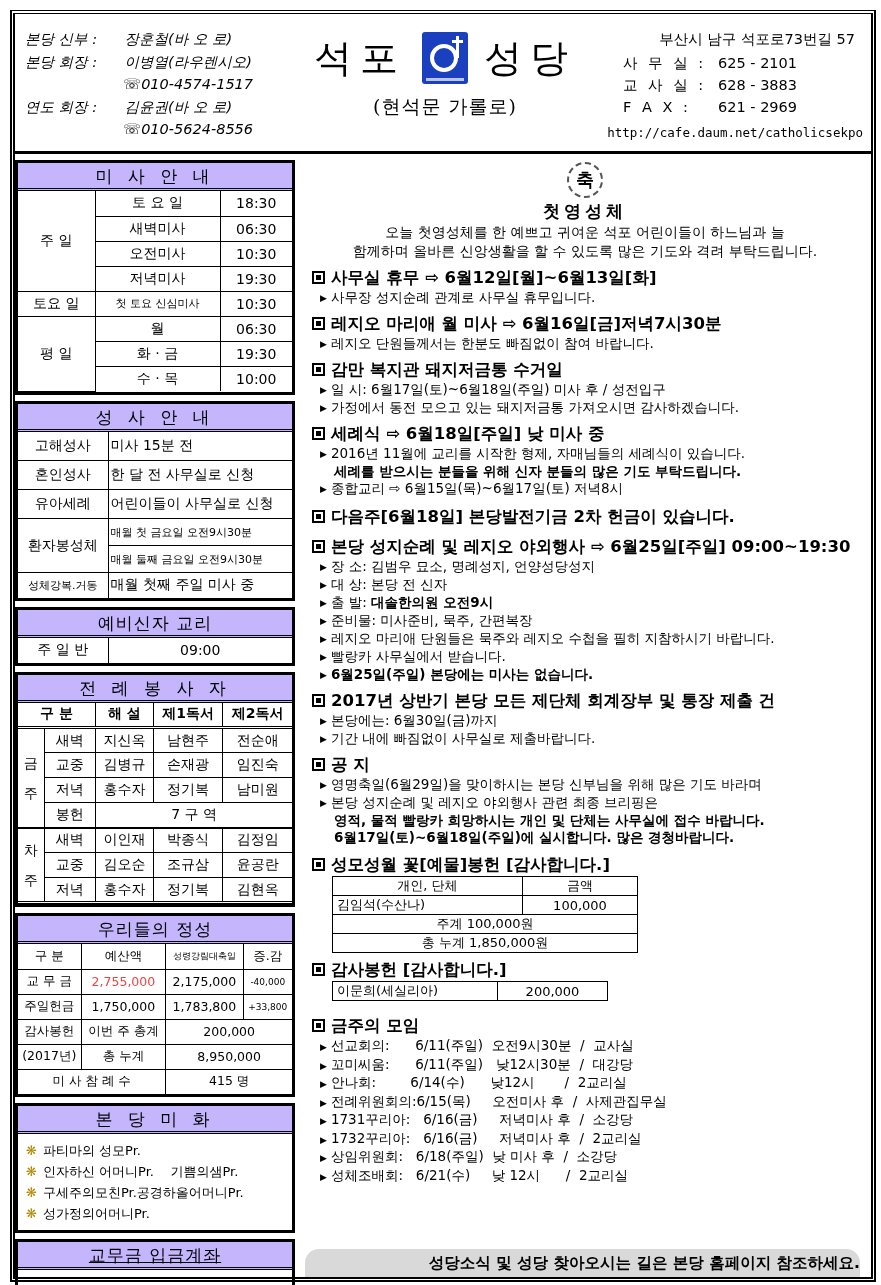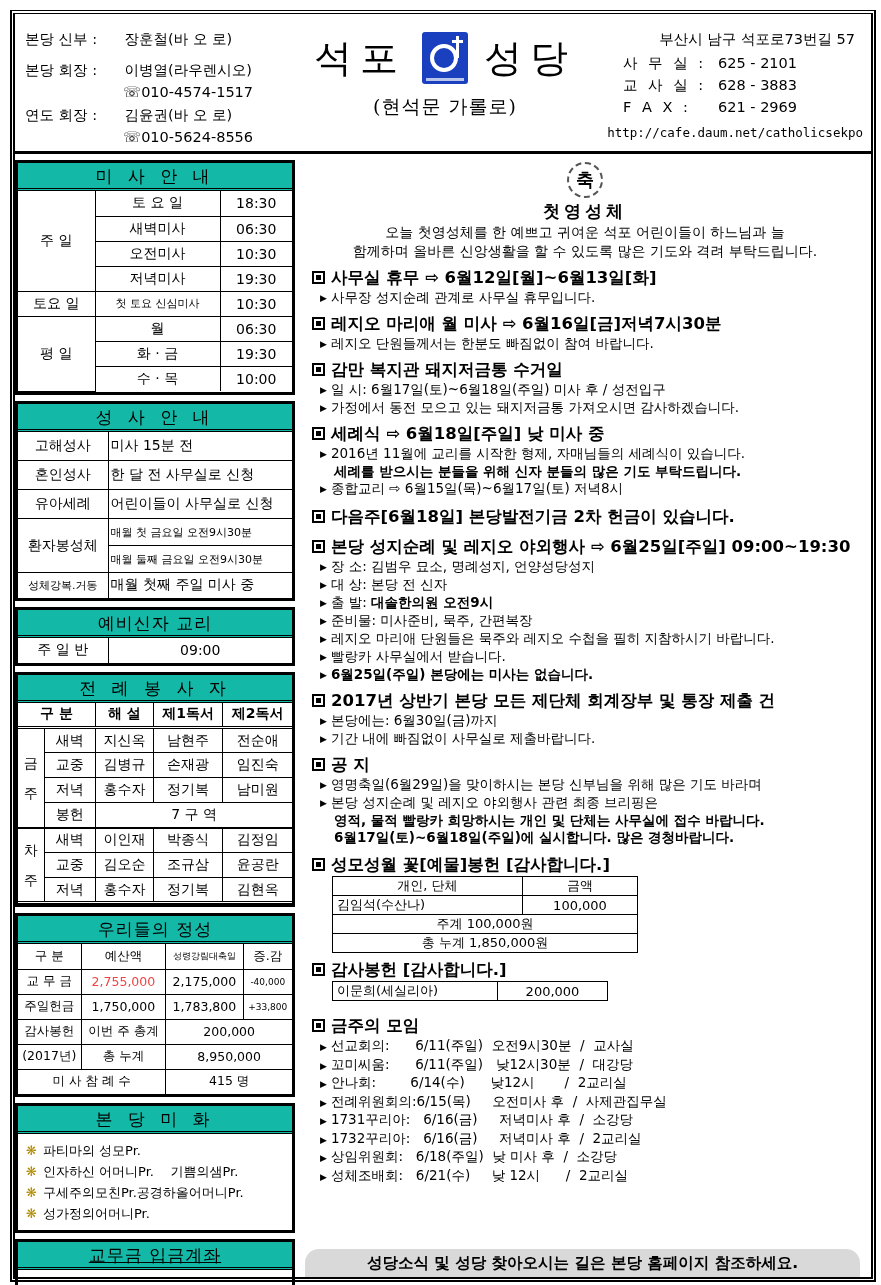--- a/index.html
+++ b/index.html
@@ -1,40 +1,40 @@
 <!DOCTYPE html>
 <html><head>
 <meta charset="utf-8">
 <style>
   * { box-sizing: border-box; margin: 0; padding: 0; }
   body { width: 881px; height: 1285px; background: #fff; font-family: "DejaVu Sans", "Liberation Sans", sans-serif; color: #000; position: relative; overflow: hidden; }
   .page { position: absolute; left: 10px; top: 10px; width: 866px; height: 1272px; border-left: 5px double #000; border-right: 5px double #000; border-top: 4px double #000; border-bottom: 5px double #000; }
   
   .header { position: absolute; left: 0; top: 0; width: 856px; height: 140px; border-bottom: 3px solid #000; }
-  .hdr-left { position: absolute; left: 10px; top: 14px; font-size: 14.5px; line-height: 22.5px; }
+  .hdr-left { position: absolute; left: 10px; top: 14px; font-size: 14.5px; line-height: 22.5px; font-style: italic; }
   .hdr-left .row { white-space: nowrap; }
   .hdr-left .lbl { display: inline-block; width: 95px; }
   .hdr-left .phone { padding-left: 98px; }
   .hdr-center { position: absolute; left: 290px; top: 18px; width: 280px; text-align: center; }
   .title-line { display: flex; align-items: center; justify-content: center; gap: 16px; font-family: "DejaVu Serif", "Liberation Serif", serif; font-size: 38px; letter-spacing: 8px; }
   .logo { width: 46px; height: 52px; background: #1a3fbf; border-radius: 3px; position: relative; }
   .logo .ring { position: absolute; left: 8px; top: 12px; width: 28px; height: 28px; border: 4px solid #fff; border-radius: 50%; }
   .logo .cross-v { position: absolute; right: 9px; top: 4px; width: 3px; height: 22px; background: #fff; }
   .logo .cross-h { position: absolute; right: 5px; top: 8px; width: 11px; height: 3px; background: #fff; }
   .logo .cap { position: absolute; left: 4px; bottom: 3px; width: 38px; height: 3px; background: #fff; opacity: .7; }
   .subtitle { font-family: "DejaVu Serif", "Liberation Serif", serif; font-size: 19px; margin-top: 10px; letter-spacing: 1px; }
   .hdr-right { position: absolute; right: 8px; top: 14px; width: 270px; font-size: 14.5px; line-height: 22px; text-align: right; }
   .hdr-right .addr { text-align: right; padding-right: 8px; margin-bottom: 2px; }
   .hdr-right .ph { display: flex; justify-content: flex-start; padding-left: 30px; }
   .hdr-right .ph .k { width: 95px; letter-spacing: 3px; text-align: left; }
   .hdr-right .url { font-family: "DejaVu Sans Mono", "Liberation Mono", monospace; font-size: 12.5px; text-align: right; margin-top: 4px; }
   
   .left { position: absolute; left: 0; top: 146px; width: 280px; }
   .box { border: 3px solid #000; margin-bottom: 6px; }
-  .box-title { background: #14b8a6; text-align: center; font-size: 17px; letter-spacing: 5px; height: 28px; line-height: 27px; border-bottom: 3px double #000; }
+  .box-title { background: #c4b5fd; text-align: center; font-size: 17px; letter-spacing: 5px; height: 28px; line-height: 27px; border-bottom: 3px double #000; }
   table.grid { width: 100%; border-collapse: collapse; font-size: 14px; }
   table.grid td { border: 1px solid #000; text-align: center; height: 25px; padding: 0 2px; white-space: nowrap; }
   table.grid tr:first-child td { border-top: none; }
   table.grid td:first-child { border-left: none; }
   table.grid td:last-child { border-right: none; }
   table.grid tr:last-child td { border-bottom: none; }
   .small { font-size: 11px; }
   .xsmall { font-size: 9px; }
   .bold { font-weight: bold; }
   .mihwa { padding: 6px 8px; font-size: 13px; line-height: 21px; white-space: nowrap; }
@@ -50,31 +50,31 @@
   .sec-h { font-weight: bold; font-size: 16.5px; line-height: 22px; white-space: nowrap; }
   .sec-h .sq { display: inline-block; width: 13px; height: 13px; border: 2px solid #000; position: relative; margin-right: 6px; vertical-align: -1px; }
   .sec-h .sq::after { content: ""; position: absolute; left: 2px; top: 2px; width: 5px; height: 5px; background: #000; }
   .item { font-size: 13.5px; line-height: 17px; padding-left: 8px; white-space: nowrap; }
   .item .tri { font-size: 9px; margin-right: 4px; vertical-align: 1px; }
   .item.cont { padding-left: 22px; font-weight: bold; }
   .item.b { font-weight: bold; }
   .dtable { border-collapse: collapse; font-size: 13px; margin-left: 20px; }
   .dtable td { border: 1px solid #000; height: 19px; padding: 0 4px; text-align: center; white-space: nowrap; }
   .meet { font-size: 13.5px; line-height: 16.5px; padding-left: 8px; white-space: pre; font-family: "DejaVu Sans", sans-serif; }
-  .footer-bar { position: absolute; left: 5px; bottom: 0px; width: 555px; height: 28px; background: #d9d9d9; border-radius: 14px 14px 0 0; text-align: center; font-weight: bold; font-size: 15.5px; line-height: 28px; }
+  .footer-bar { position: absolute; left: 5px; bottom: 0px; width: 555px; height: 28px; background: #d9d9d9; border-radius: 14px 14px 0 0; text-align: right; font-weight: bold; font-size: 15.5px; line-height: 28px; }
 </style>
 </head>
 <body>
 
 <div class="page">
 
   <div class="header">
     <div class="hdr-left">
       <div class="row"><span class="lbl">본당 신부 :</span> <span>장훈철(바 오 로)</span></div>
-      <div class="row" style="margin-top:8px"><span class="lbl">본당 회장 :</span> <span>이병열(라우렌시오)</span></div>
+      <div class="row" style="margin-top:0"><span class="lbl">본당 회장 :</span> <span>이병열(라우렌시오)</span></div>
       <div class="row phone">☏010-4574-1517</div>
       <div class="row"><span class="lbl">연도 회장 :</span> <span>김윤권(바 오 로)</span></div>
       <div class="row phone">☏010-5624-8556</div>
     </div>
 
     <div class="hdr-center">
       <div class="title-line">
         <span>석포</span>
         <div class="logo">
           <div class="ring"></div>

